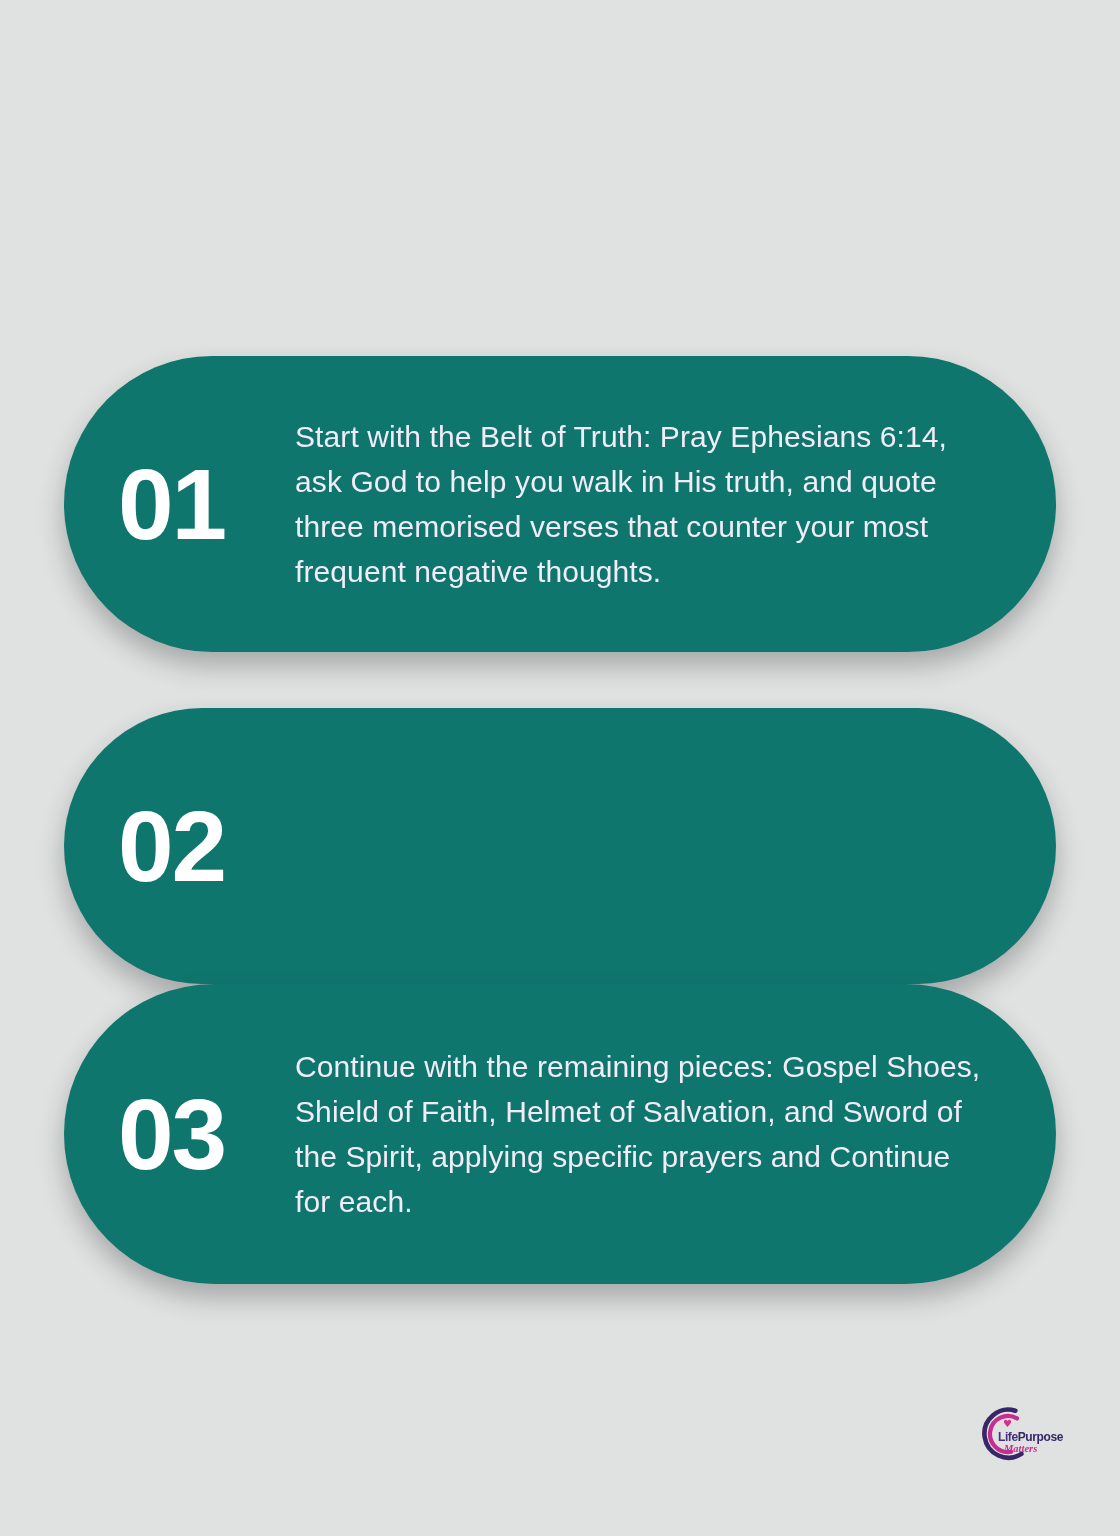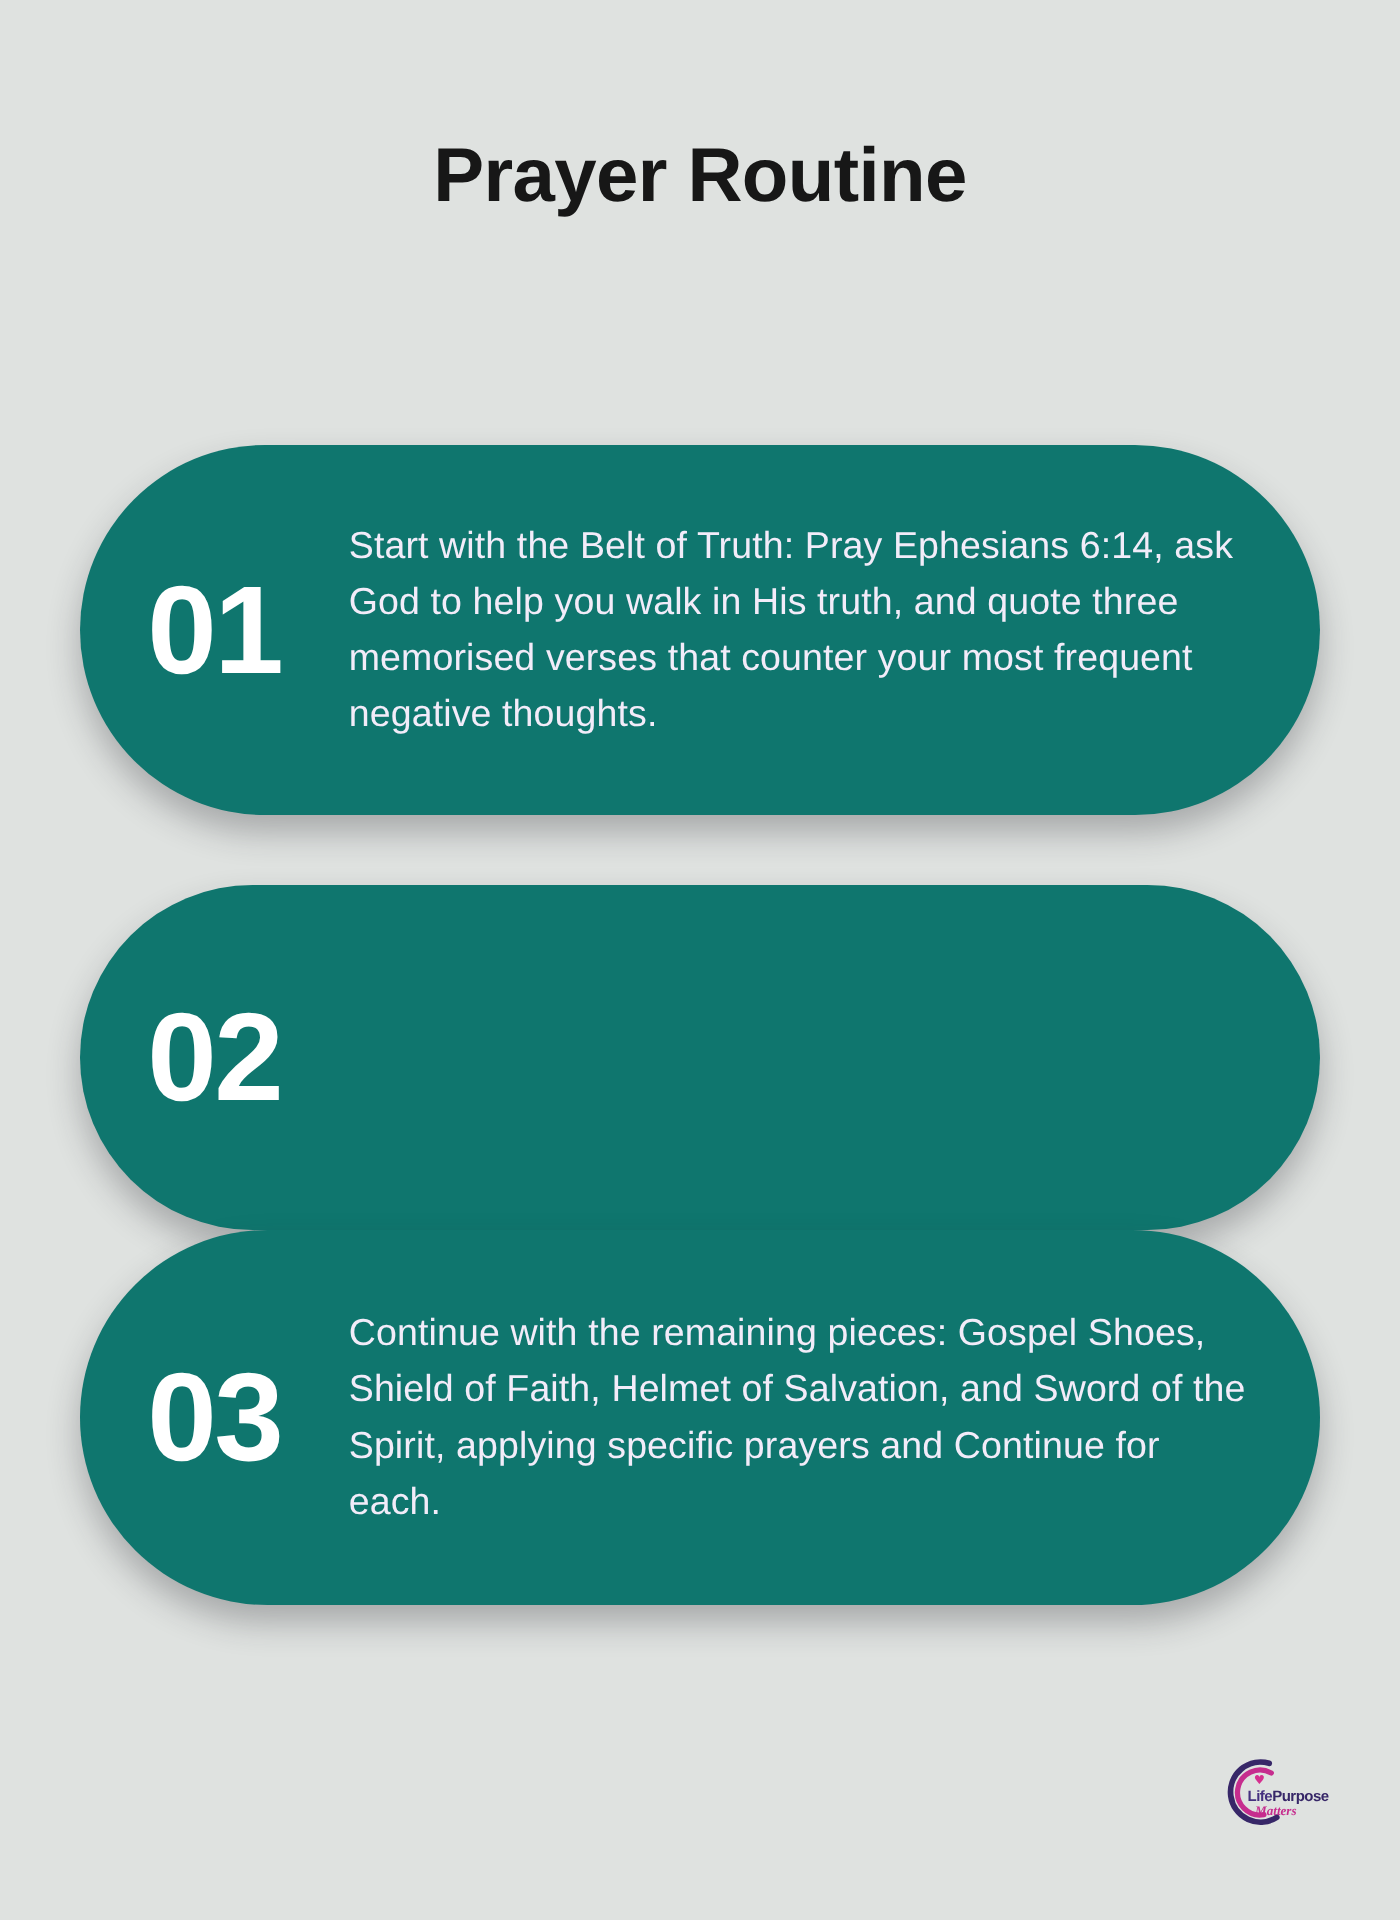--- a/index.html
+++ b/index.html
@@ -47,21 +47,21 @@
     flex: 0 0 215px;
     text-align: center;
     font-weight: 700;
     font-size: 100px;
     letter-spacing: -2px;
     color: #ffffff;
     line-height: 1;
   }
   .desc {
     flex: 1;
-    margin: 0;
+    margin: 16px;
     padding-right: 56px;
     font-size: 30px;
     line-height: 45px;
     letter-spacing: 0.1px;
     color: #f2ecf9;
   }
 
   
   .logo {
     position: absolute;
@@ -71,21 +71,20 @@
     height: 64px;
   }
   .logo svg { display: block; width: 100%; height: 100%; }
 </style>
 </head>
 <body>
 
 <div class="page">
 
   <h1 class="title">
-    <span>Prayer Routine</span>
   </h1>
 
   <section class="card card-1">
     <div class="num">01</div>
     <p class="desc">Start with the Belt of Truth: Pray Ephesians 6:14, ask God to help you walk in His truth, and quote three memorised verses that counter your most frequent negative thoughts.</p>
   </section>
 
   <section class="card card-2">
     <div class="num">02</div>
   </section>

